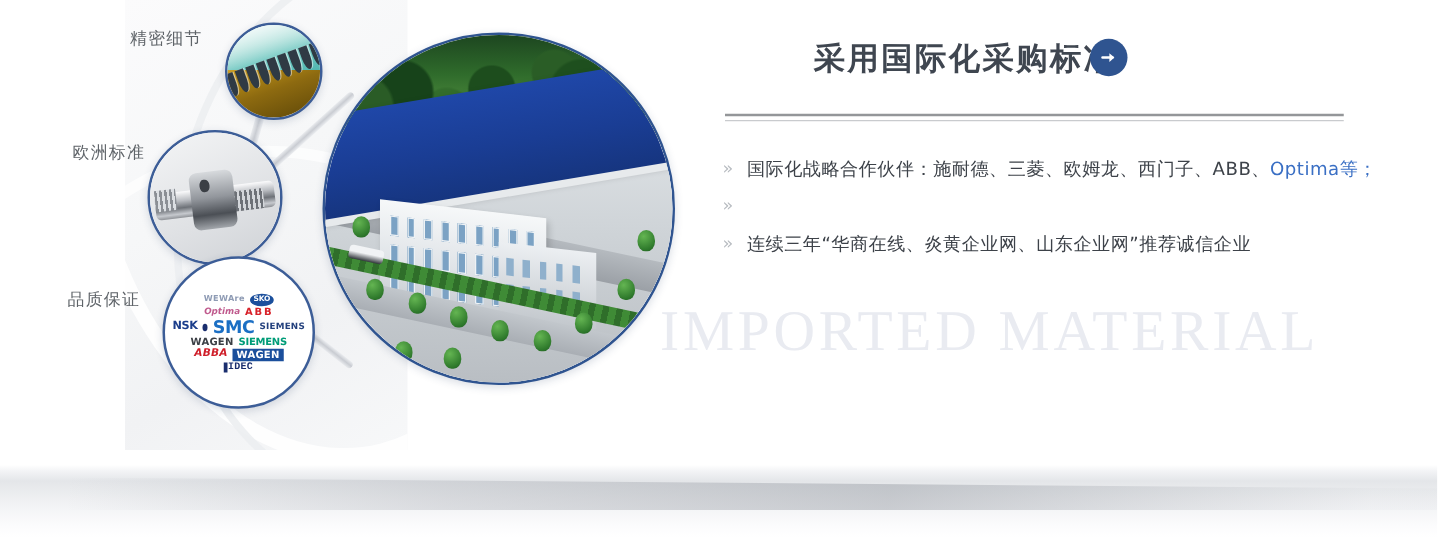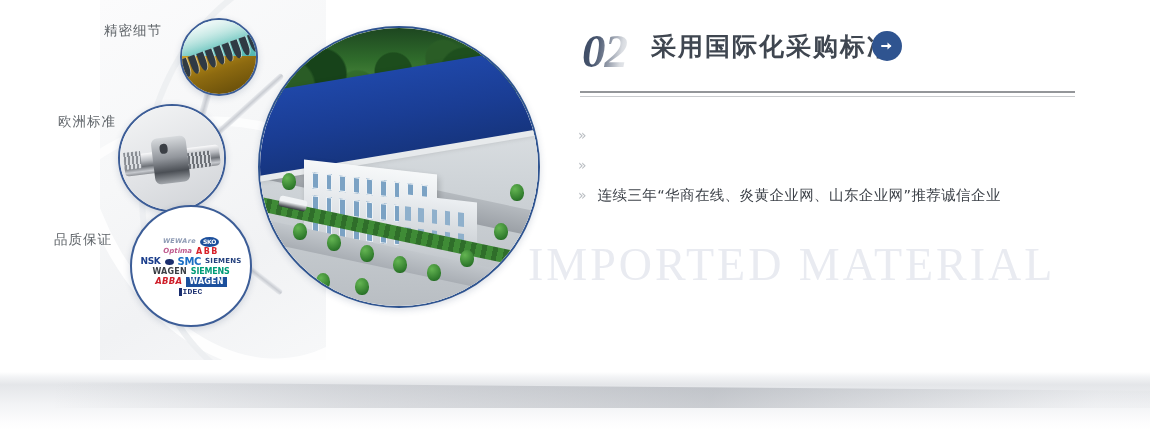--- a/index.html
+++ b/index.html
@@ -103,27 +103,27 @@
   .screw-end{position:absolute;left:4%;top:44%;width:16%;height:16%;transform:rotate(-7deg);
     background:repeating-linear-gradient(to right,#8b8f95 0 2px,#dcdfe3 2px 4px);}
 
   
   #circle-logos{left:130px;top:205px;width:118px;height:118px;background:#fff;}
   .logos{position:absolute;inset:0;padding:9px 6px;box-sizing:border-box;
     display:flex;flex-direction:column;justify-content:center;align-items:center;gap:1px;}
   .logo-row{display:flex;align-items:center;justify-content:center;gap:4px;width:100%;}
   .lg{font-size:7px;font-weight:bold;line-height:1;white-space:nowrap;
       font-family:"DejaVu Sans","Liberation Sans",sans-serif;}
-  .lg-weware{color:#8e9bb4;font-style:italic;font-size:6.5px;letter-spacing:.3px;}
+  .lg-weware{color:#8e9bb4;font-size:6.5px;letter-spacing:.3px;}
   .lg-sko{color:#fff;background:#1b4f9c;border-radius:50%;padding:2px 3px;font-size:6px;letter-spacing:-.2px;}
   .lg-abb{color:#d8222a;letter-spacing:1.4px;font-size:8px;}
   .lg-optima{color:#c05b8e;font-style:italic;font-size:7px;}
   .lg-nsk{color:#1b3e8c;font-size:9px;letter-spacing:-.3px;}
   .lg-smcdot{width:9px;height:6px;border-radius:50%;background:#1a2e6e;display:inline-block;}
-  .lg-smc{color:#1b6fc4;font-size:10px;letter-spacing:-.3px;}
+  .lg-smc{color:#1b6fc4;font-size:14px;letter-spacing:-.3px;}
   .lg-taijing{color:#23407d;font-size:7px;letter-spacing:.2px;}
   .lg-wagen{color:#3b3f45;font-size:8px;letter-spacing:.2px;}
   .lg-siemens{color:#009c78;font-size:8px;letter-spacing:-.2px;}
   .lg-abba{color:#cf1f2a;font-style:italic;font-size:8.5px;letter-spacing:.2px;}
   .lg-omron{color:#fff;background:#1b4f9c;font-size:8px;padding:1px 3px;letter-spacing:.2px;}
   .lg-idec{color:#1a2e6e;font-size:8px;letter-spacing:.2px;font-family:Liberation Mono, monospace;}
   .lg-idec b{background:#1a2e6e;color:#1a2e6e;display:inline-block;width:3px;}
 
   
   #circle-factory{left:258px;top:26px;width:278px;height:278px;border:2px solid #2f5490;}
@@ -362,37 +362,37 @@
         <span class="tree" style="left: 60%; top: 85%;"></span>
         <span class="tree" style="left: 72%; top: 80%;"></span>
         <span class="tree" style="left: 84%; top: 70%;"></span>
         <span class="tree" style="left: 8%; top: 52%;"></span>
         <span class="tree" style="left: 90%; top: 56%;"></span>
         <span class="tree" style="left: 20%; top: 88%;"></span>
         <span class="tree" style="left: 34%; top: 90%;"></span>
       </div>
   </div>
 
-  <div class="num02">02</div>
   <div class="head-title">采用国际化采购标准</div>
 
   <div class="arrow-btn">
     <svg width="16" height="16" viewBox="0 0 16 16" aria-hidden="true">
       <path d="M3 8 H11" stroke="#ffffff" stroke-width="2" stroke-linecap="round" fill="none"></path>
       <path d="M8.5 4.5 L12.5 8 L8.5 11.5 Z" fill="#ffffff"></path>
     </svg>
   </div>
 
 
   <div class="divider"></div>
   <div class="divider2"></div>
 
   <div class="bullets">
     <div class="bullet">
       <span class="bul-mark">»</span>
+      <span class="bul-text"><span>国际化战略合作伙伴：施耐德、三菱、欧姆龙、西门子、ABB、</span><span class="hl">Optima等；</span></span>
     </div>
     <div class="bullet">
       <span class="bul-mark">»</span>
     </div>
     <div class="bullet">
       <span class="bul-mark">»</span>
       <span class="bul-text">连续三年“华商在线、炎黄企业网、山东企业网”推荐诚信企业</span>
     </div>
   </div>
 

